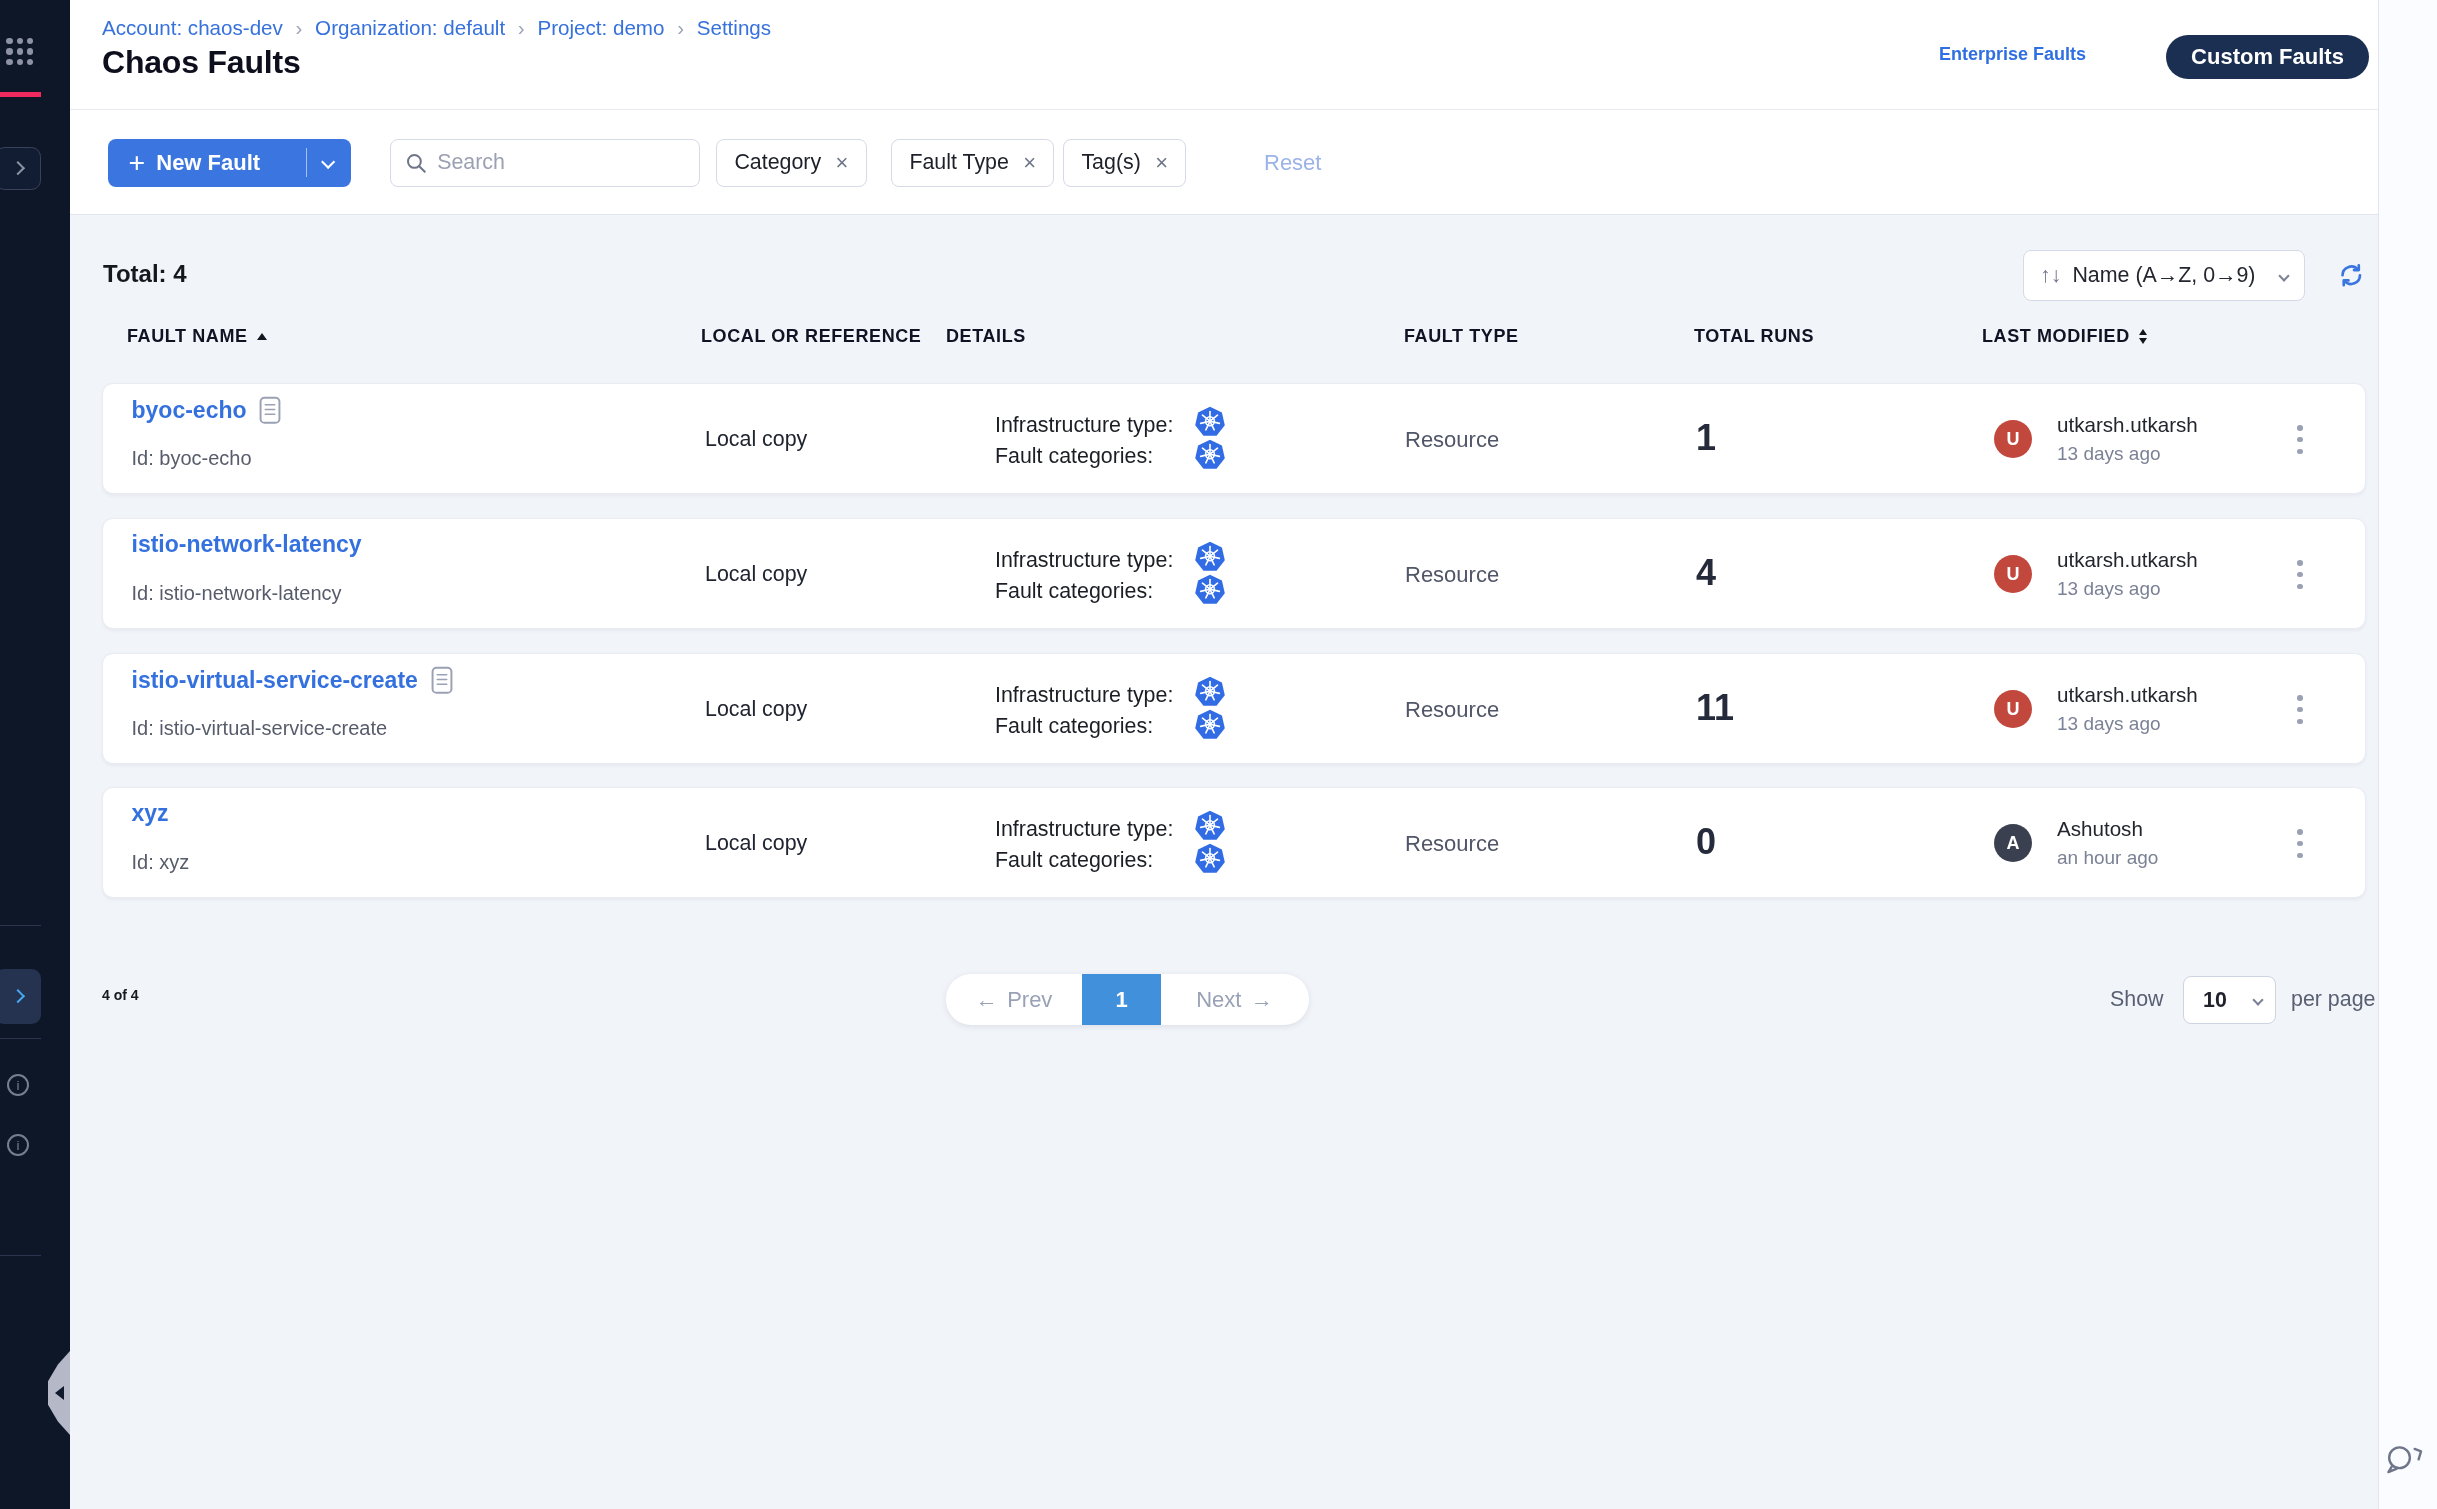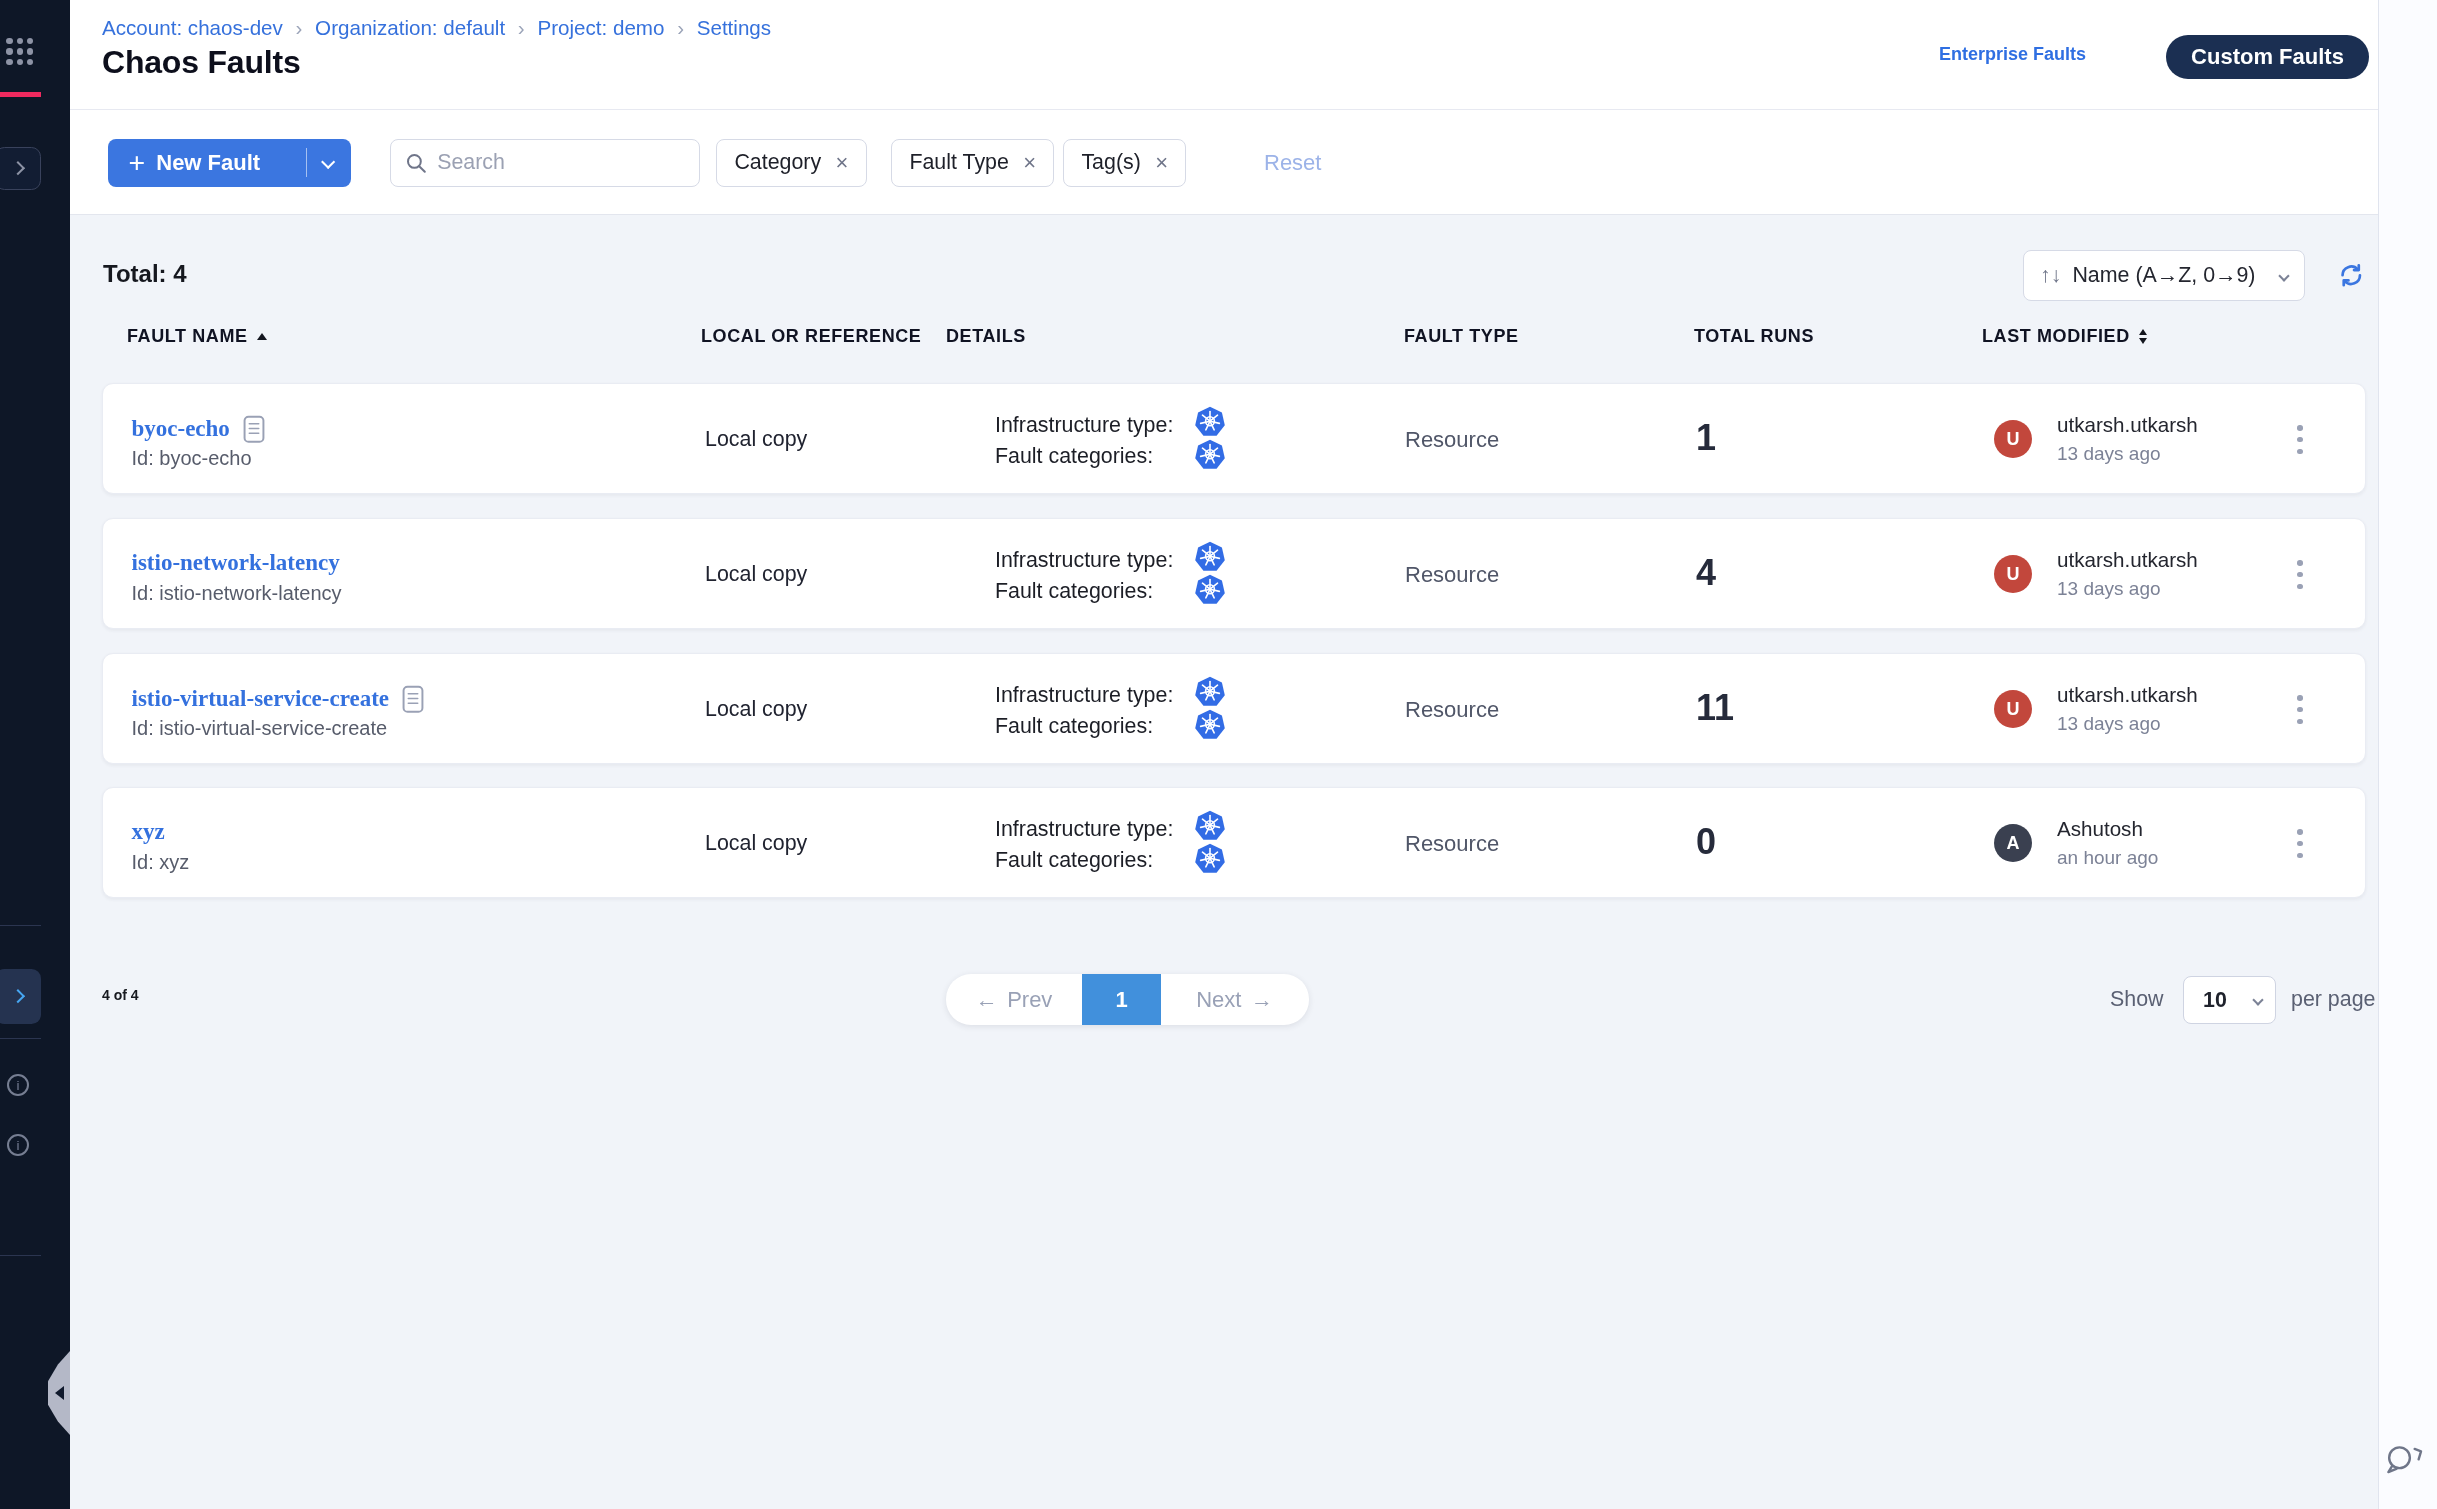--- a/index.html
+++ b/index.html
@@ -87,21 +87,21 @@
   .tri-dn { width:0; height:0; border-left:5.5px solid transparent; border-right:5.5px solid transparent; border-top:7.1px solid #14161f; display:inline-block; }
   .th .sort-asc { margin-left:9.5px; }
   .tri-both { display:inline-flex; flex-direction:column; gap:2.4px; margin-left:9.5px; }
   .tri-both .tri-up,.tri-both .tri-dn { border-left-width:4.8px; border-right-width:4.8px; }
   .tri-both .tri-up { border-bottom-width:6.3px; } .tri-both .tri-dn { border-top-width:6.3px; }
 
   
   .row { position:absolute; left:32px; width:2264px; height:111px; background:#fff; border:0.8px solid #e9ecf3;
     border-radius:11px; box-shadow:0 1.6px 3.2px rgba(33,40,60,.05); }
   .r1 { top:383px; } .r2 { top:518px; } .r3 { top:653px; } .r4 { top:787px; }
-  .name-line { position:absolute; left:28.5px; top:31px; display:flex; align-items:center;font-family:Liberation Serif, serif; }
+  .name-line { position:absolute; left:28.5px; top:12px; display:flex; align-items:center; }
   .fault-link { font-size:23px; font-weight:700; color:#3471de; text-decoration:none; cursor:pointer; }
   .doc-icon { margin-left:12.7px; cursor:pointer; }
   .fault-id { position:absolute; left:28.5px; top:63px; font-size:20px; color:#575c6b; }
   .cell-local { position:absolute; left:602px; top:43px; font-size:21.4px; color:#202330; }
   .d-label { position:absolute; left:892px; font-size:21.4px; color:#1c1e26; }
   .d-l1 { top:28.5px; } .d-l2 { top:60px; }
   .k8s-badge { position:absolute; left:1091px; width:32px; height:32px; }
   .k1 { top:22px; } .k2 { top:55px; }
   .cell-type { position:absolute; left:1302px; top:43px; font-size:22px; color:#505668; }
   .cell-runs { position:absolute; left:1593px; top:33px; font-size:36px; font-weight:700; color:#262b3b; }

